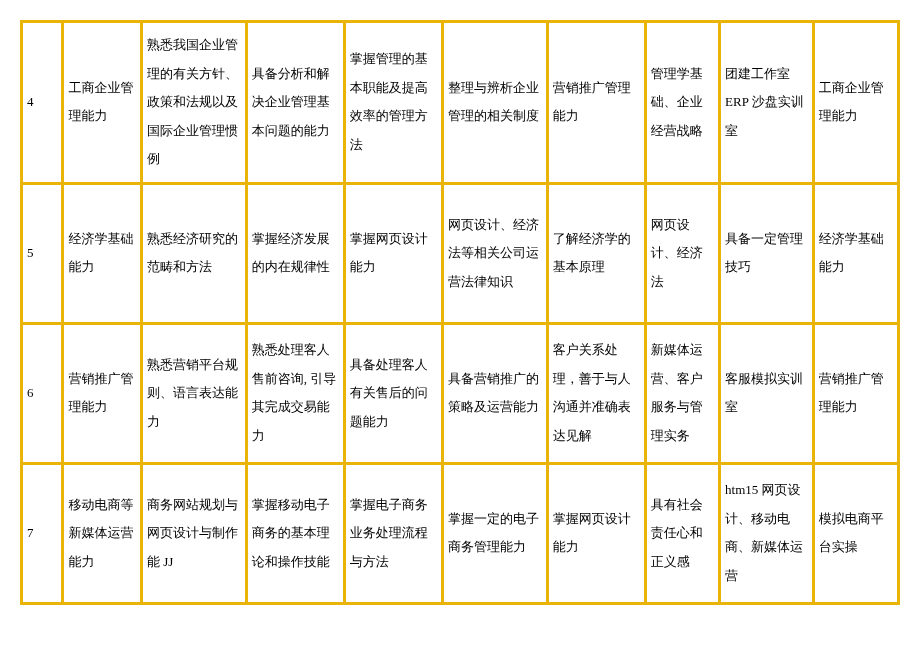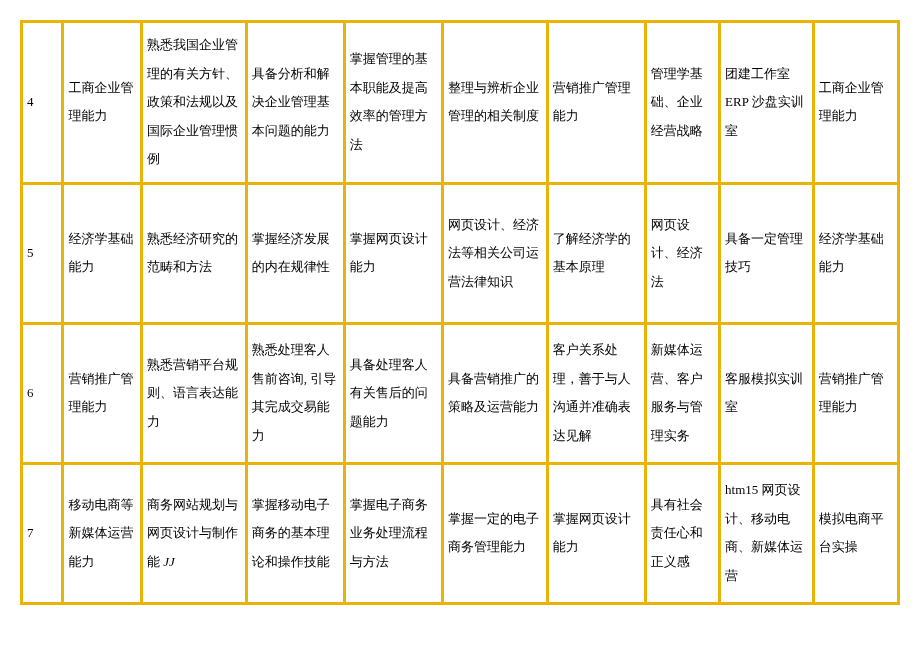--- a/index.html
+++ b/index.html
@@ -31,21 +31,21 @@
     .col-num { width: 38px; }
     .col-1 { width: 72px; }
     .col-2 { width: 96px; }
     .col-3 { width: 90px; }
     .col-4 { width: 90px; }
     .col-5 { width: 96px; }
     .col-6 { width: 90px; }
     .col-7 { width: 68px; }
     .col-8 { width: 86px; }
     .col-9 { width: 78px; }
-    .italic-jj { font-style: italic; font-family: "Times New Roman", serif; }
+    .italic-jj { font-family: "Times New Roman", serif; }
   </style>
 </head>
 <body>
 
 <div class="table-wrap">
   <table>
     <colgroup>
       <col class="col-num">
         <col class="col-1">
         <col class="col-2">

